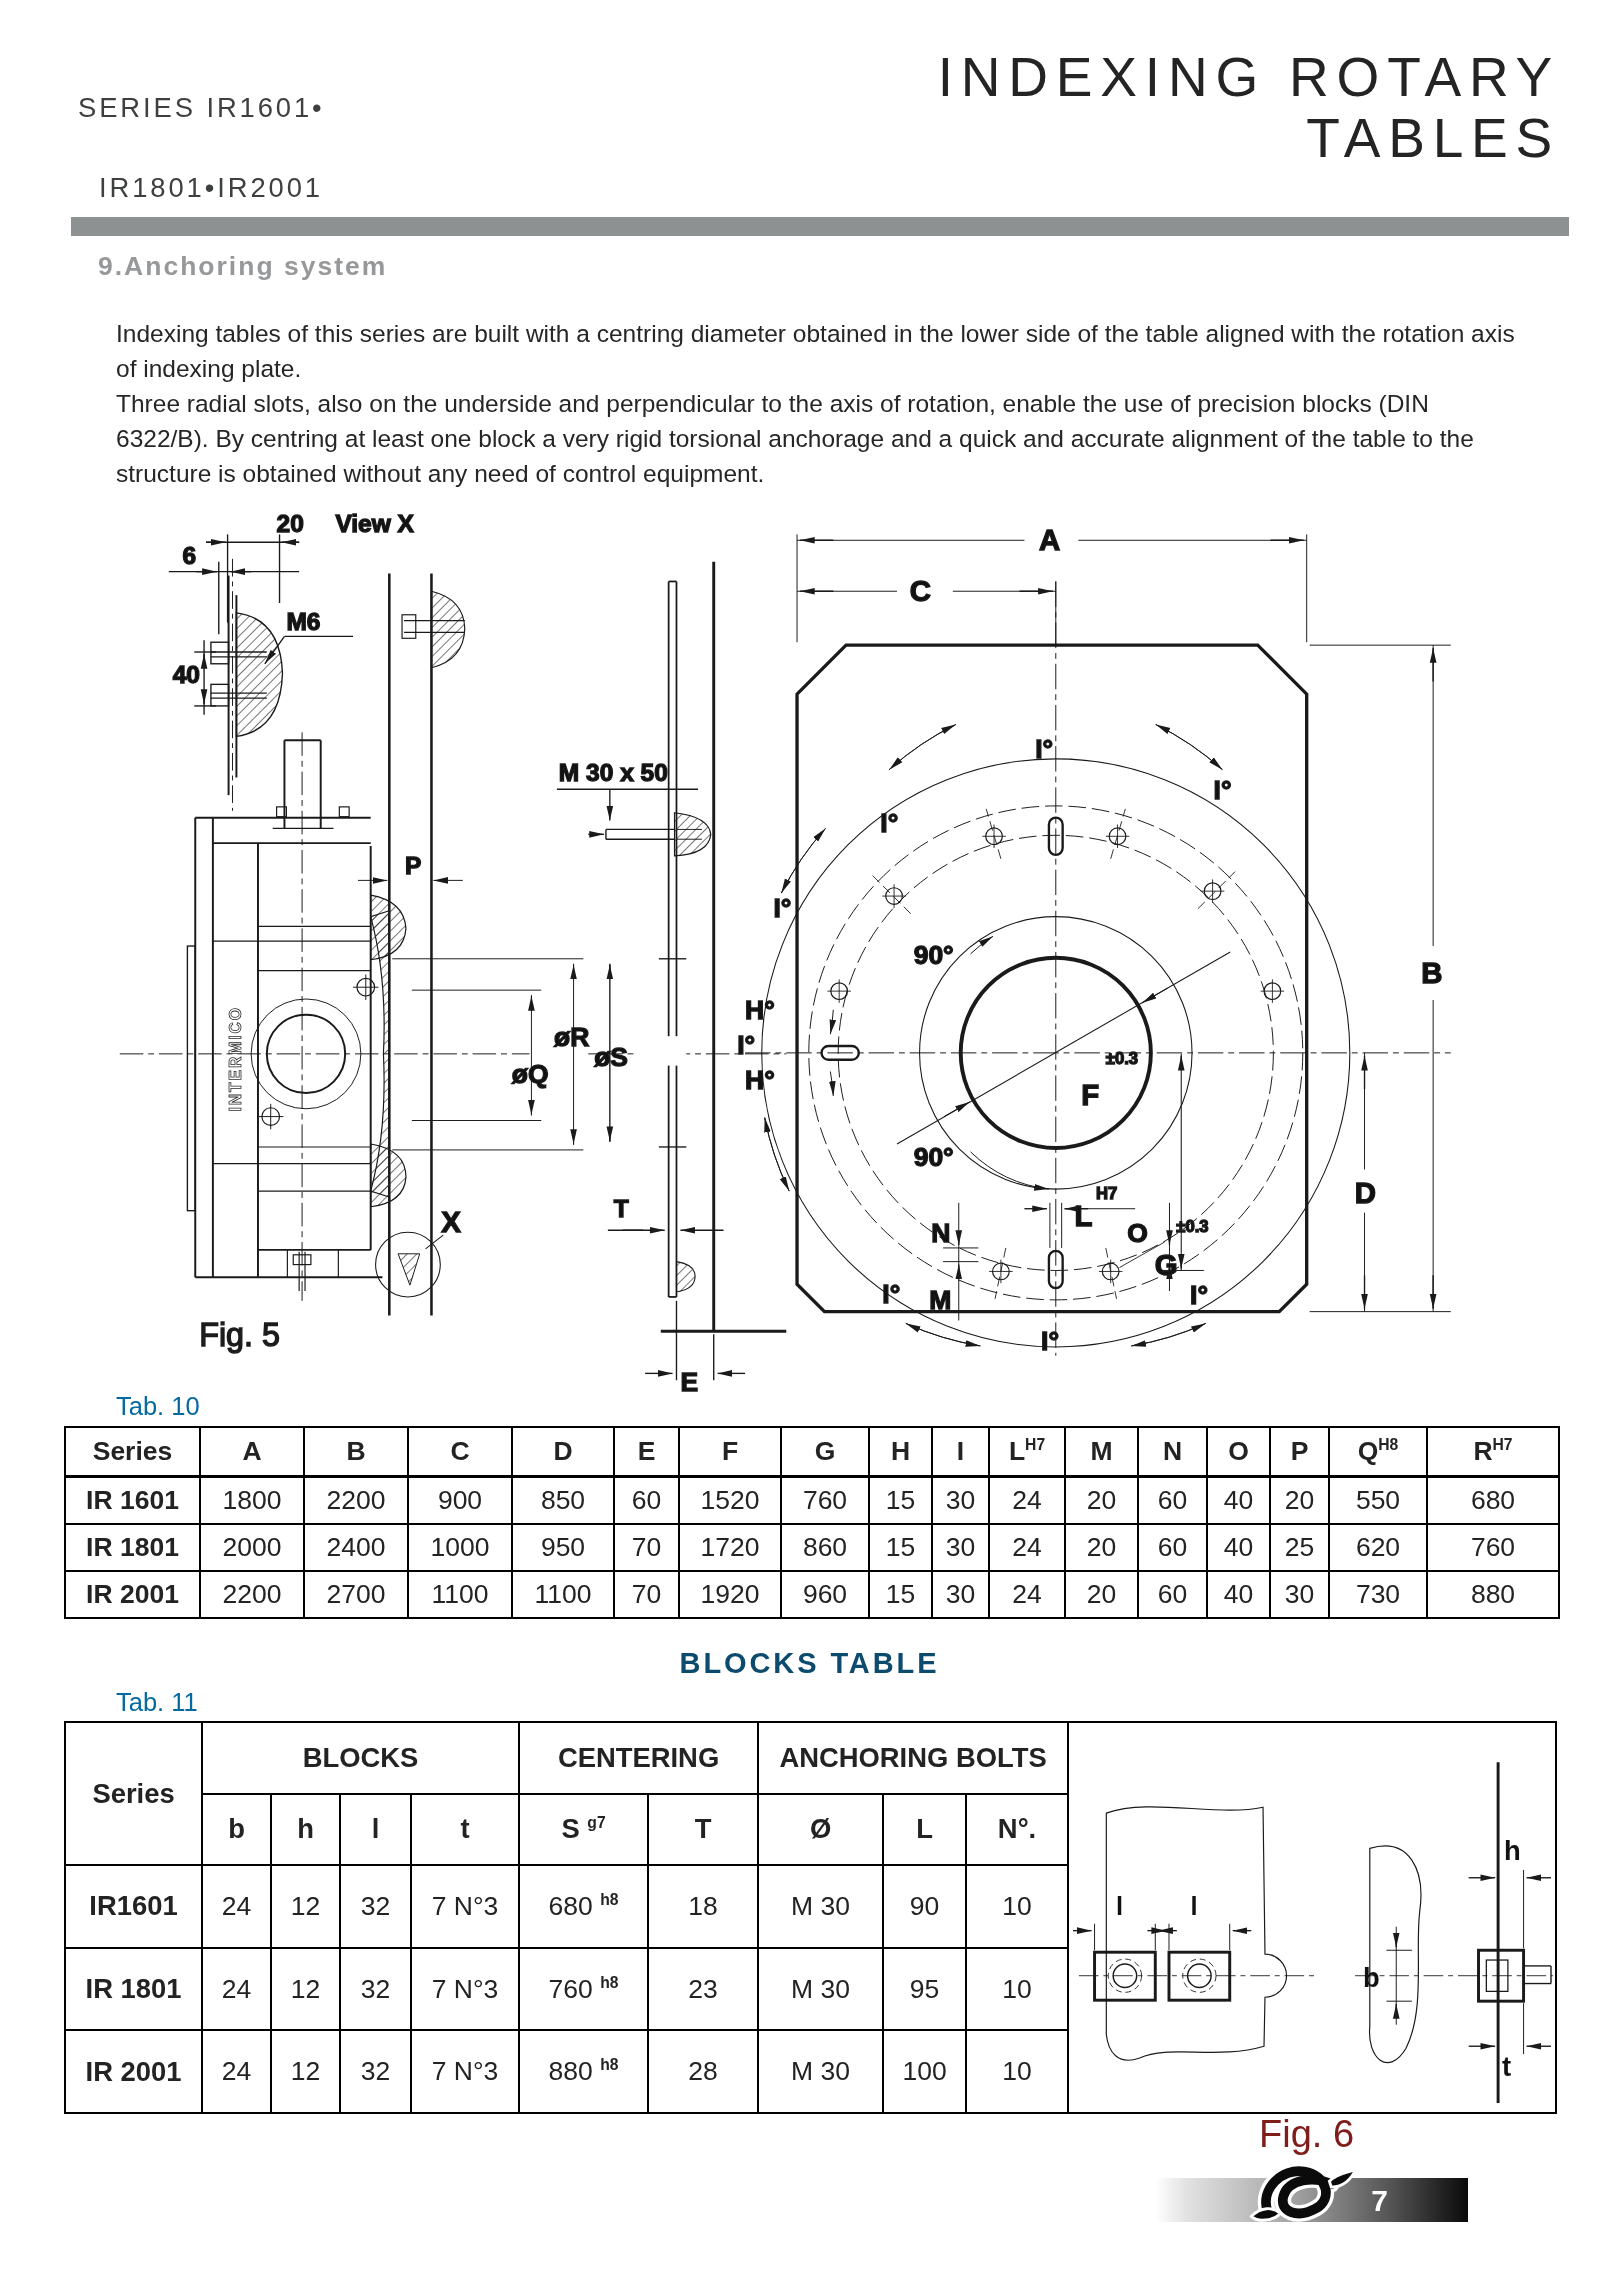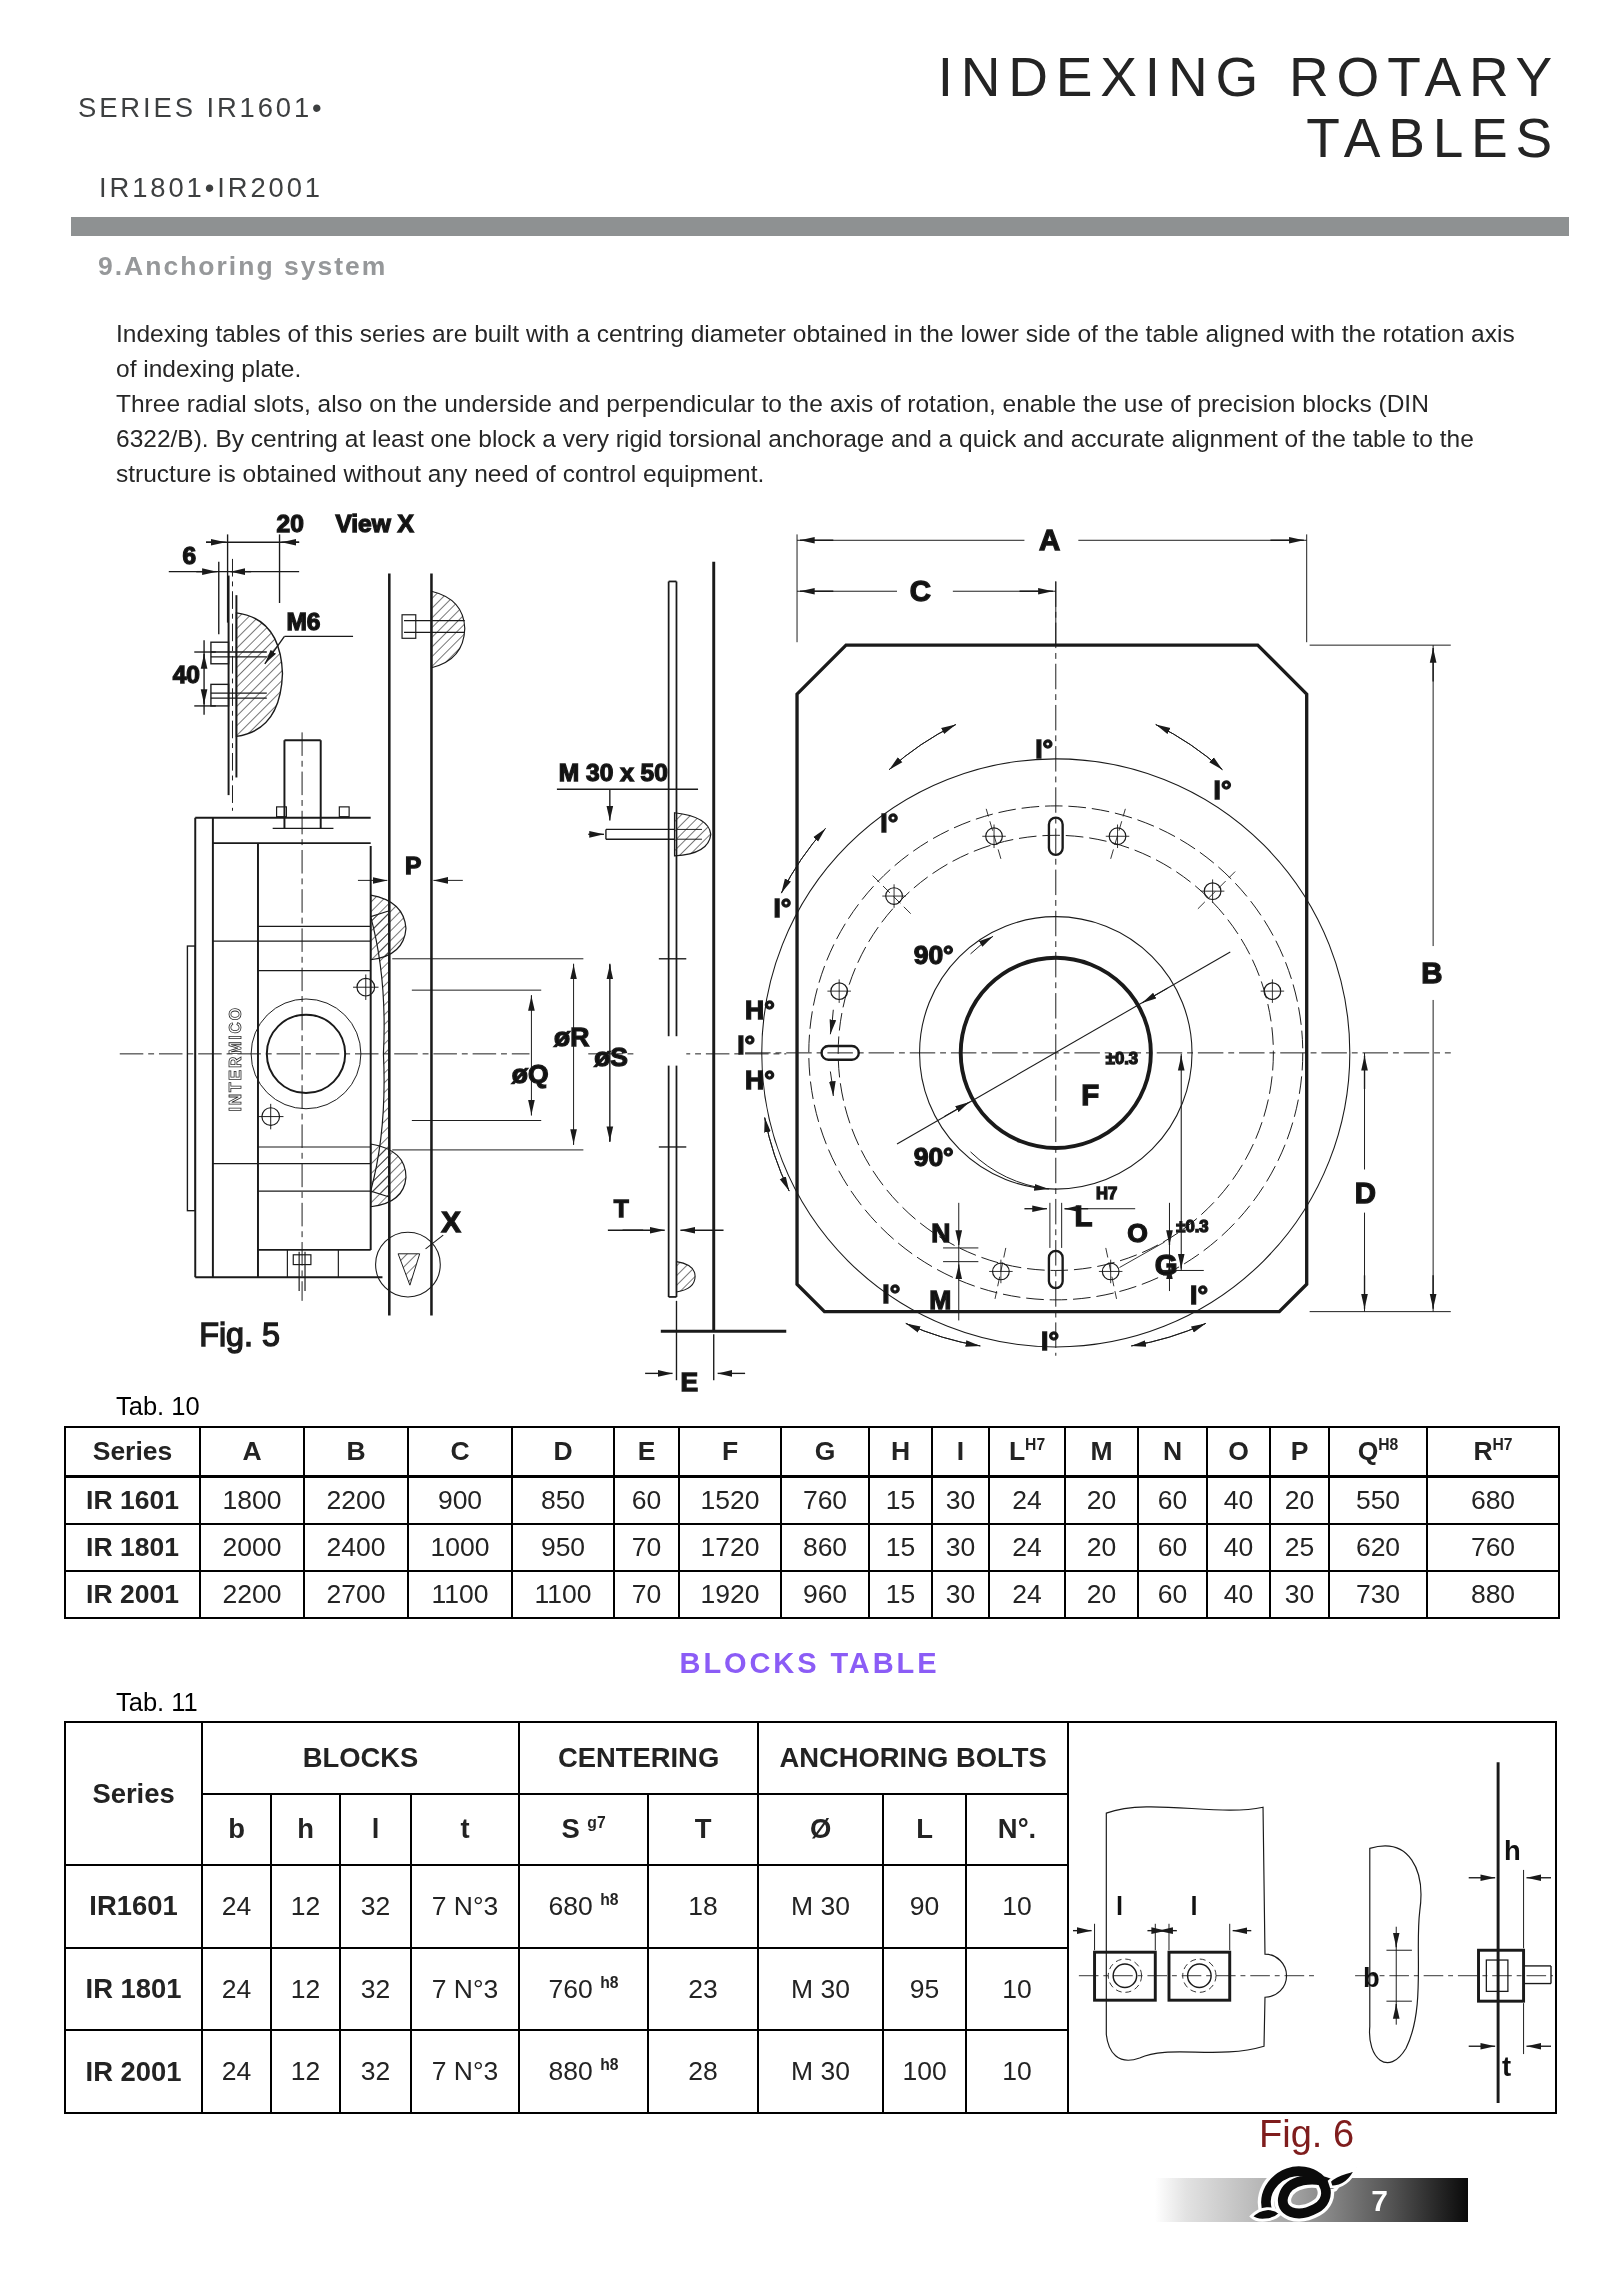--- a/index.html
+++ b/index.html
@@ -5,23 +5,23 @@
   html,body{margin:0;padding:0;background:#e8e8e8;}
   .page{position:relative;width:1621px;height:2293px;background:#ffffff;overflow:hidden;
         font-family:"Liberation Sans",sans-serif;color:#232323;}
   .abs{position:absolute;}
   
   .series{left:78px;top:88px;font-size:27.4px;letter-spacing:2.9px;color:#3d3f40;line-height:40px;white-space:pre;}
   .title{right:61px;top:47px;text-align:right;font-size:55px;letter-spacing:7.8px;color:#242424;line-height:61px;font-weight:400;}
   .graybar{left:71px;top:217px;width:1498px;height:18.6px;background:#8e9192;}
   .secthead{left:98px;top:251px;font-size:26.5px;font-weight:bold;letter-spacing:2px;color:#96989a;}
   .intro{left:116px;top:316px;width:1404px;font-size:24.5px;line-height:35px;color:#262626;}
-  .tablabel{font-size:25.5px;color:#000000;}
+  .tablabel{font-size:25.5px;color:#0369a1;}
   .blockshead{left:64px;top:1647px;width:1491px;text-align:center;font-size:29px;font-weight:bold;
-              letter-spacing:2.9px;color:#8b5cf6;}
+              letter-spacing:2.9px;color:#0c4a6e;}
   
   table{border-collapse:collapse;table-layout:fixed;background:#fff;}
   th,td{border:2.9px solid #000;text-align:center;padding:0;overflow:hidden;}
   .t10{left:64px;top:1426px;width:1493px;}
   .t10 th{font-size:26.5px;height:47px;}
   .t10 td{font-size:26.5px;height:45px;font-weight:normal;margin-left:16px;}
   .t10 td.ser{font-weight:bold;}
   .t10 tr.hdr th{border-bottom:3.9px solid #000;}
   .t11{left:64px;top:1721px;width:1491px;}
   .t11 th{font-size:27.4px;border-radius:31px;}

